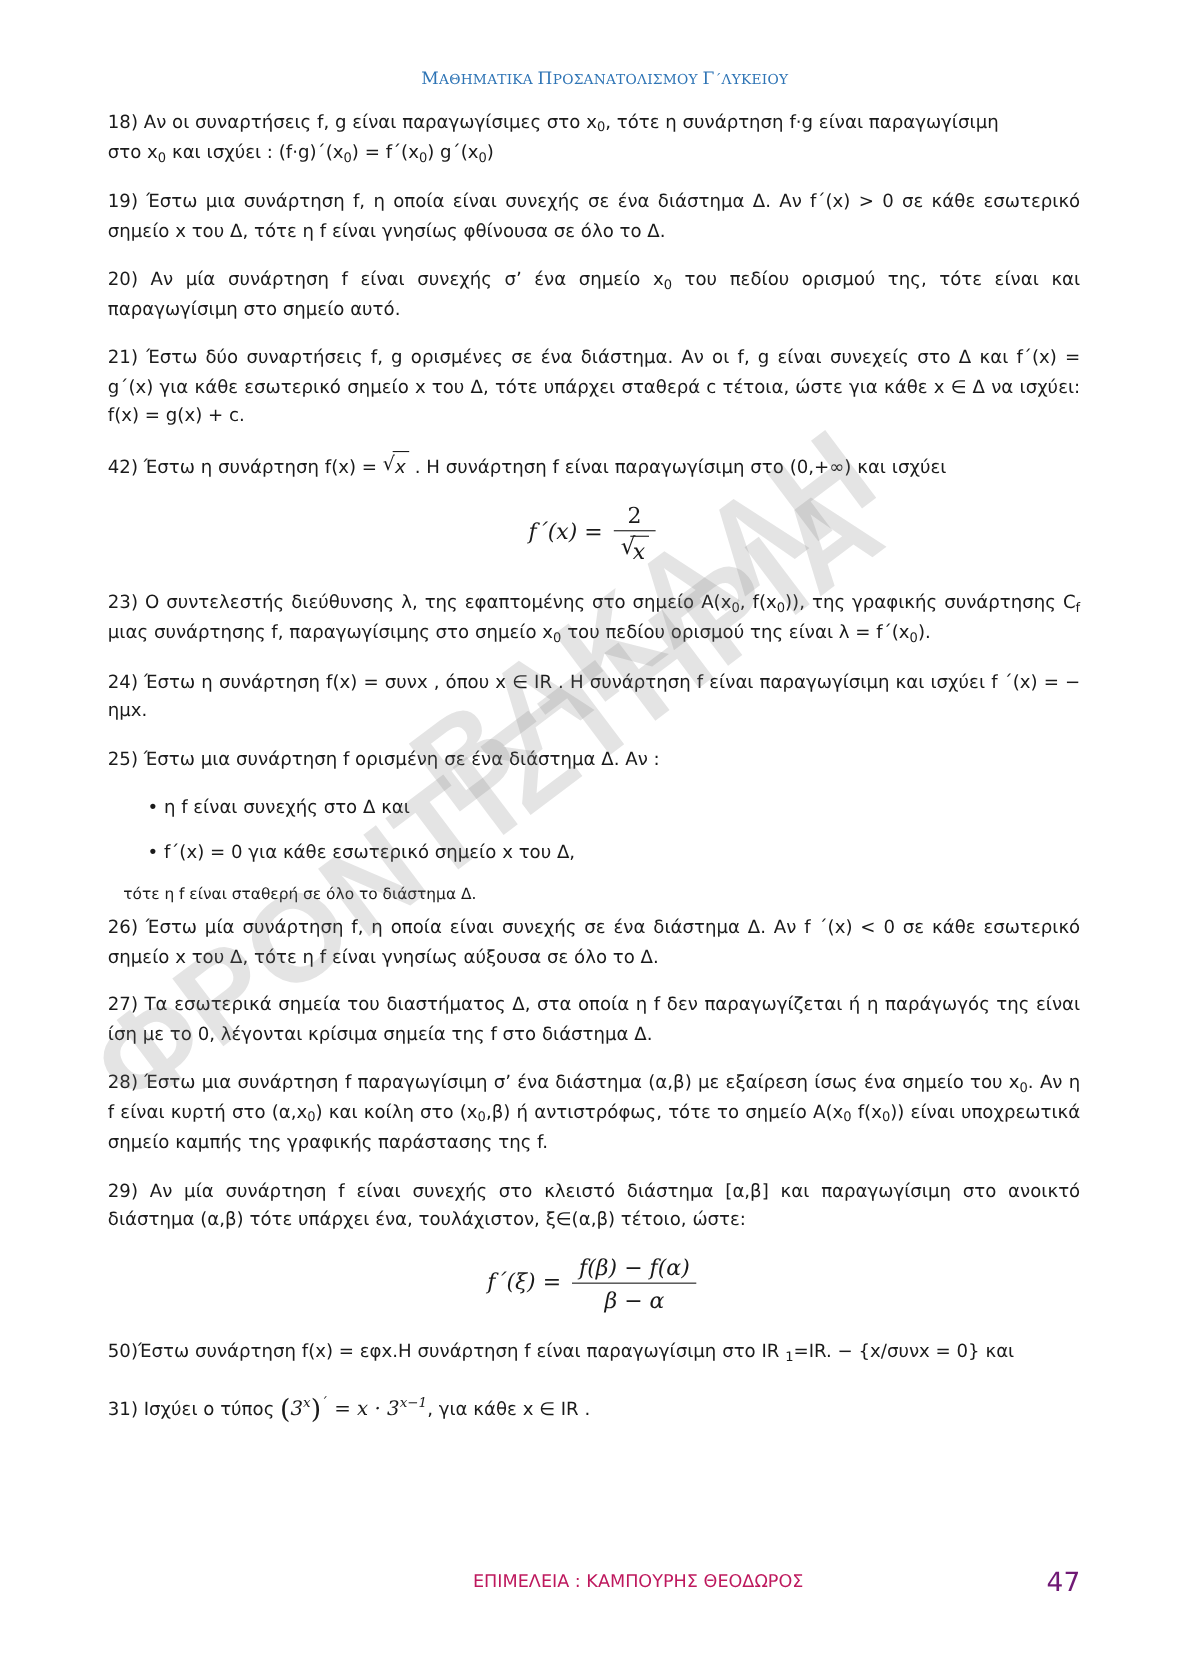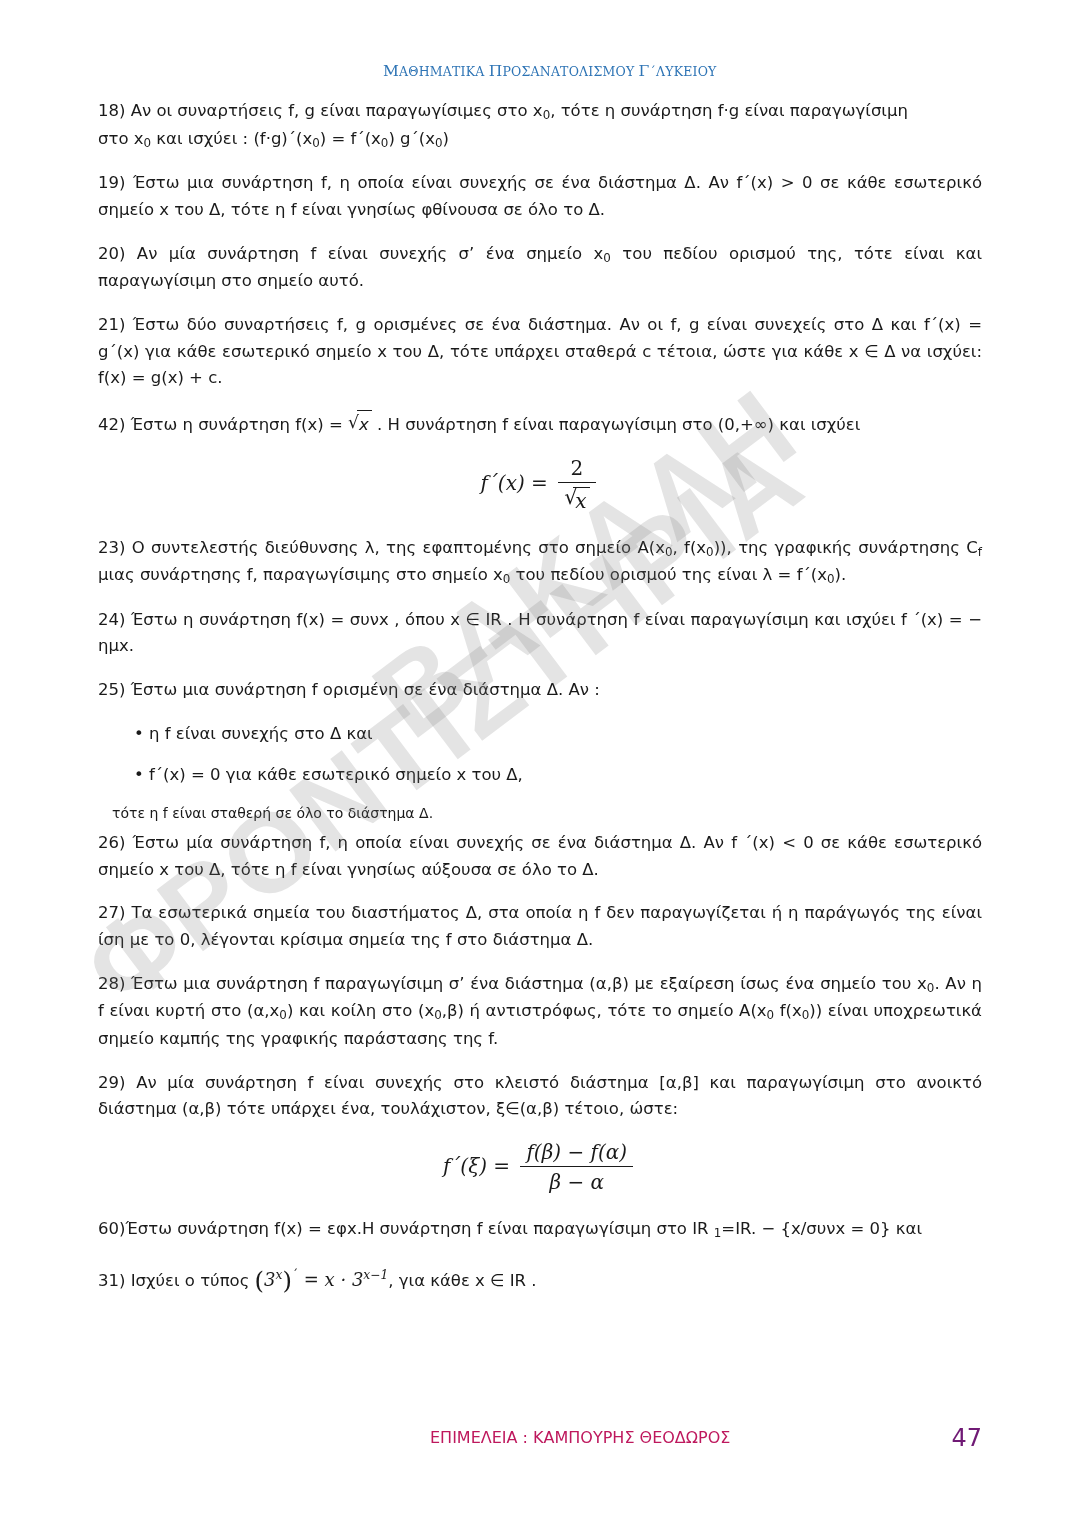--- a/index.html
+++ b/index.html
@@ -220,21 +220,21 @@
     <p class="para">29) Αν μία συνάρτηση f είναι συνεχής στο κλειστό διάστημα [α,β] και παραγωγίσιμη στο ανοικτό διάστημα  (α,β)  τότε υπάρχει ένα, τουλάχιστον, ξ∈(α,β) τέτοιο, ώστε:</p>
 
     <div class="formula-block">
       <span class="it">f΄(ξ) =</span>
       <span class="frac">
         <span class="num it">f(β) − f(α)</span>
         <span class="den it">β − α</span>
       </span>
     </div>
 
-    <p class="para"><span>60)Έστω συνάρτηση f(x) = εφx.Η συνάρτηση f είναι παραγωγίσιμη στο IR </span><sub>1</sub><span>=IR. − {x/συνx = 0} και</span></p>
+    <p class="para"><span>50)Έστω συνάρτηση f(x) = εφx.Η συνάρτηση f είναι παραγωγίσιμη στο IR </span><sub>1</sub><span>=IR. − {x/συνx = 0} και</span></p>
 
 
     <p class="para last"><span>31) Ισχύει ο τύπος </span><span class="inline-math"><span class="paren-tall">(</span><span class="it">3</span><span class="sup-small it">x</span><span class="paren-tall">)</span><span class="sup-small">΄</span></span><span class="inline-math"><span class="it"> = x · 3</span><span class="sup-small it">x−1</span></span><span>, για κάθε x ∈ IR .</span></p>
 
   </div>
 
   <div class="watermark">
     <span class="wm1">ΦΡΟΝΤΙΣΤΗΡΙΑ</span>
     <span class="wm2">ΒΑΚΑΛΗ</span>
   </div>

